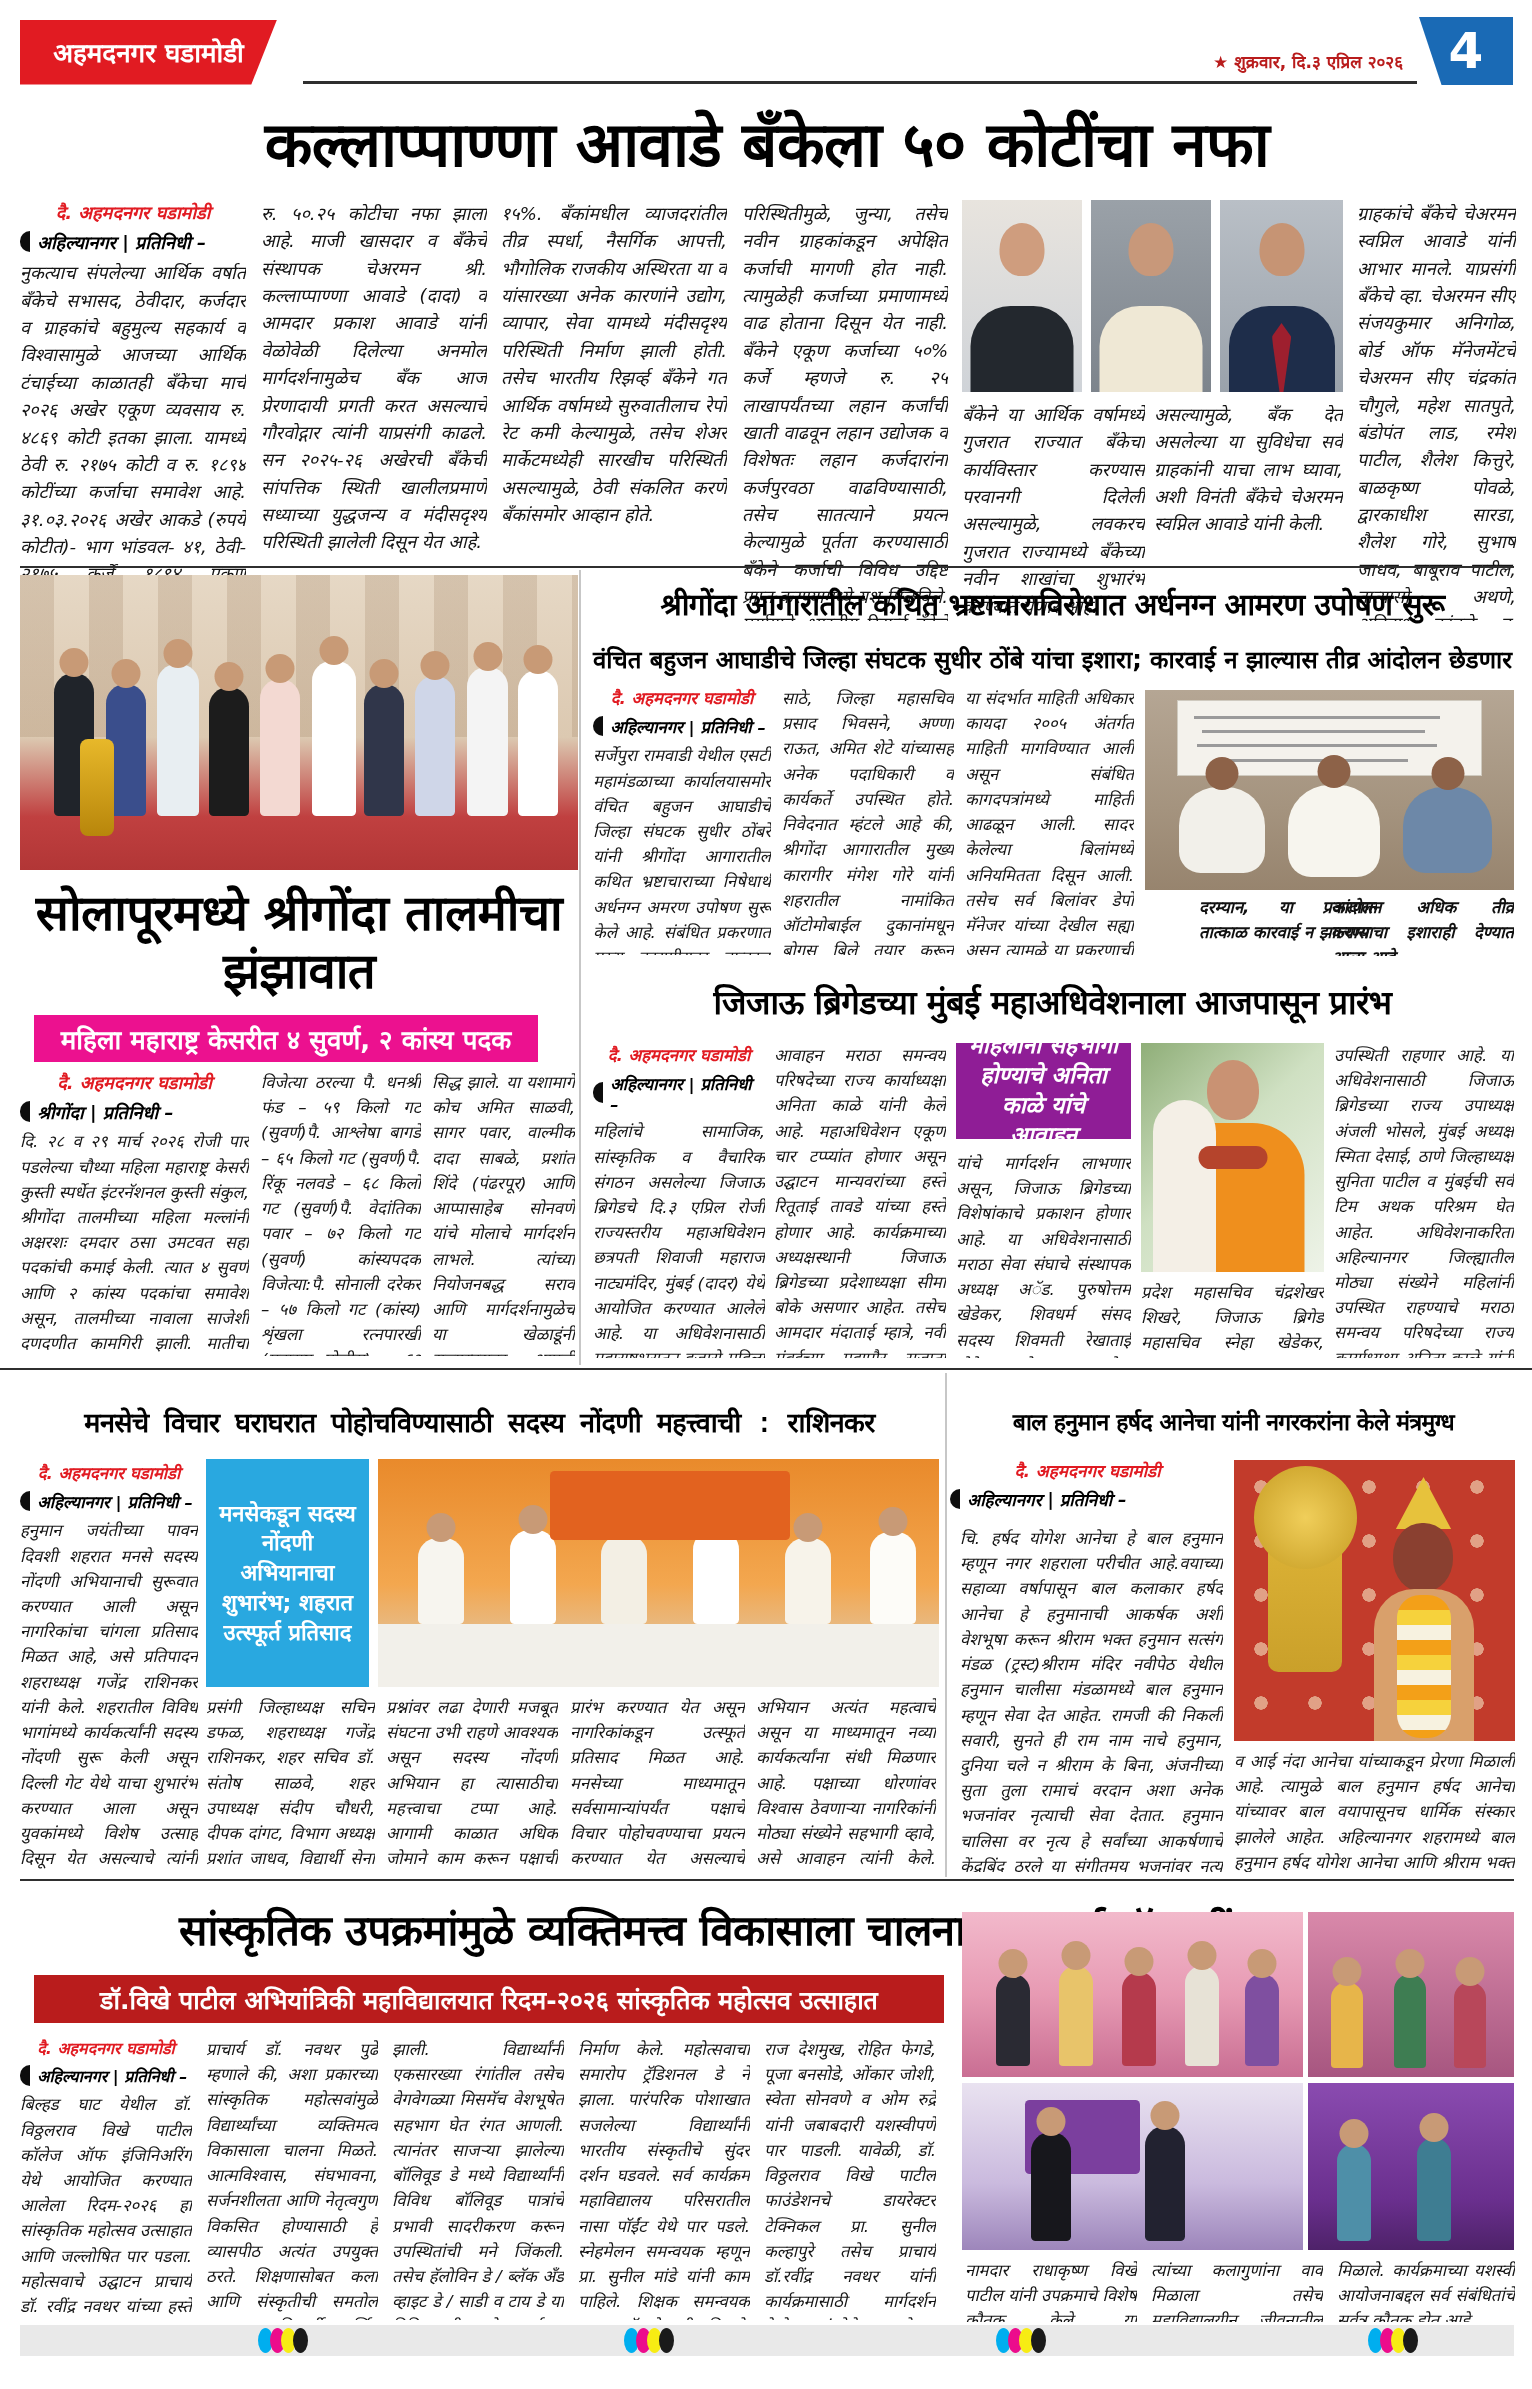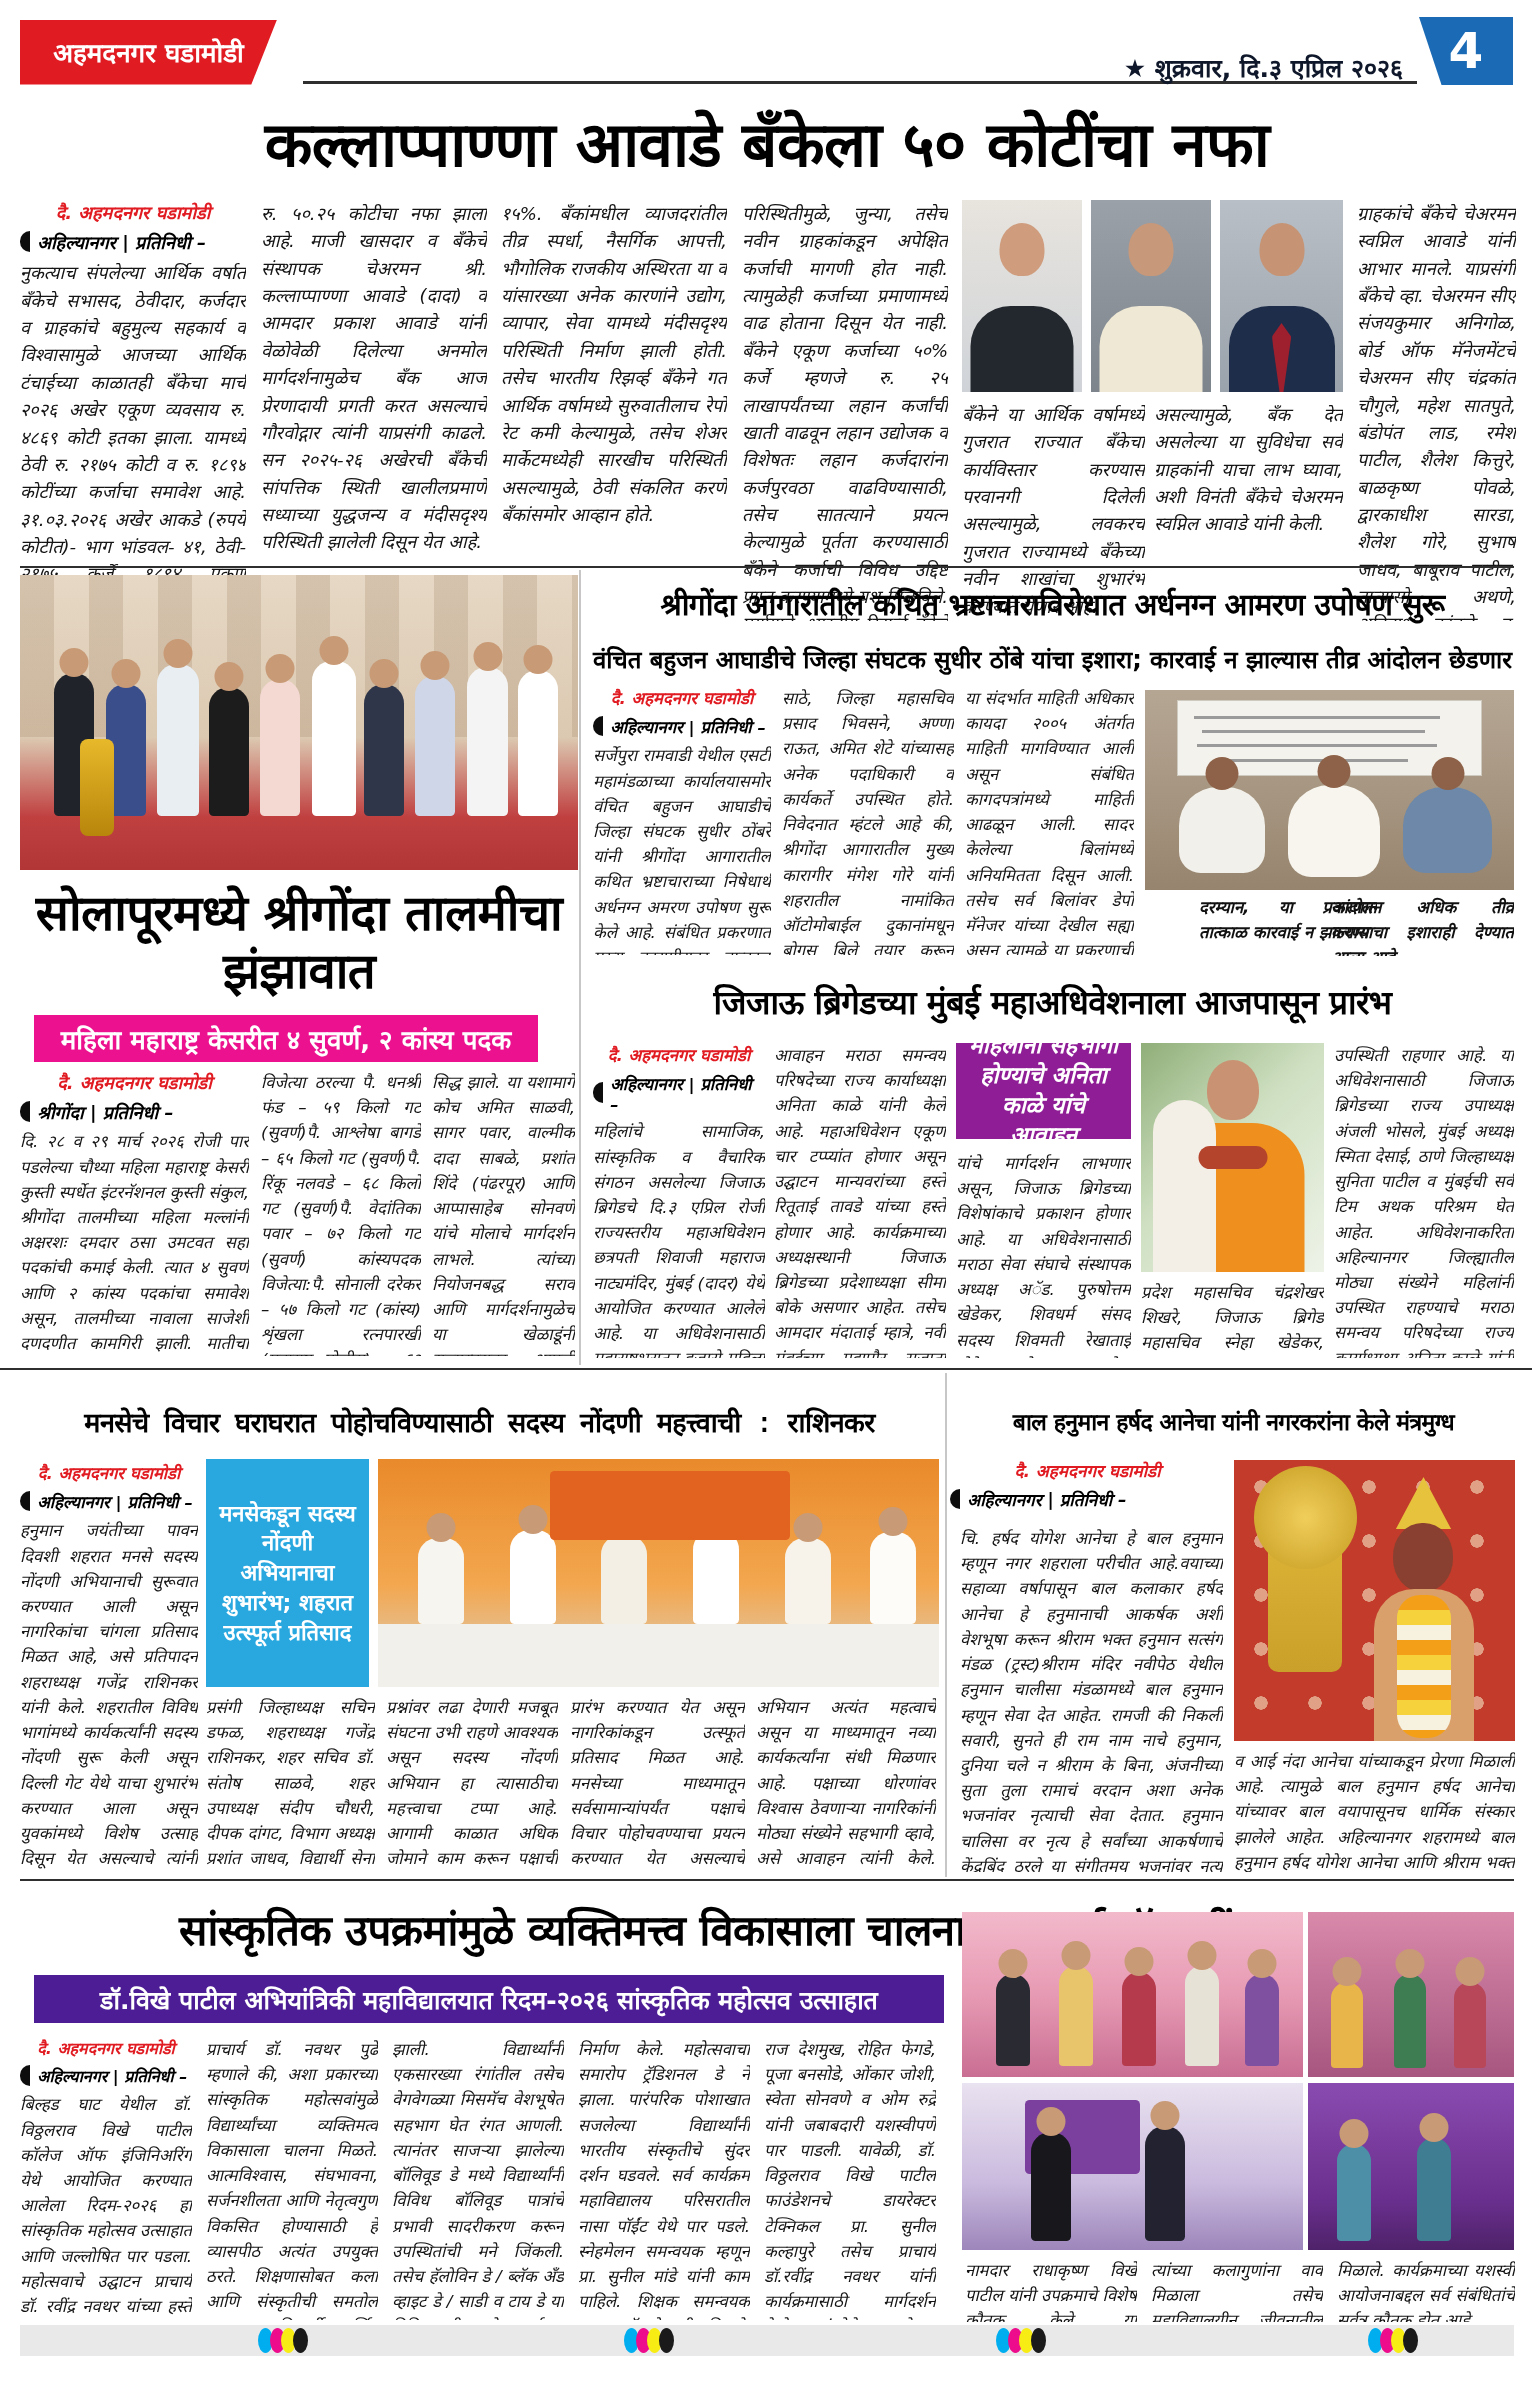--- a/index.html
+++ b/index.html
@@ -32,21 +32,21 @@
 </style>
 </head>
 <body>
 
 <div id="page">
 
   <div class="masthead-brand">
     <span>अहमदनगर घडामोडी</span>
   </div>
   <div class="hrule" style="left:303px;top:81px;width:1114px;height:3.4px;"></div>
-  <div class="abs" style="left:859px;top:50px;width:544px;text-align:right;color:#0f172a;font-weight:700;font-size:25px;">
+  <div class="abs" style="left:859px;top:50px;width:544px;text-align:right;color:#b91c1c;font-weight:700;font-size:17px;">
     <span>★</span>
     <span>शुक्रवार, दि.३ एप्रिल २०२६</span>
   </div>
   <div class="pagenum">
     <span>4</span>
   </div>
 
   <div class="headline" style="left:20px;top:90px;width:1494px;height:103px;font-size:62px;">कल्लाप्पाण्णा आवाडे बँकेला ५० कोटींचा नफा</div>
 
   <div class="cell" style="left:20px;top:200px;width:226px;height:421px;">
@@ -252,21 +252,21 @@
     <span class="abs" style="left:140px;top:129px;width:100px;height:152px;border-radius:40px 40px 0 0;background:#d9a06b;"></span>
     <span class="abs" style="left:163px;top:135px;width:54px;height:143px;background:repeating-linear-gradient(180deg,#f3a018 0 15px,#f6d23c 15px 30px,#f7f2e0 30px 45px);border-radius:23px;"></span>
   </div>
   <div class="cell" style="left:1234px;top:1749px;width:281px;height:123px;">
     <div class="body-text">व आई नंदा आनेचा यांच्याकडून प्रेरणा मिळाली आहे. त्यामुळे बाल हनुमान हर्षद आनेचा यांच्यावर बाल वयापासूनच धार्मिक संस्कार झालेले आहेत. अहिल्यानगर शहरामध्ये बाल हनुमान हर्षद योगेश आनेचा आणि श्रीराम भक्त हनुमान सत्संग मंडळ ट्रस्ट यांचा डंका वाजत आहे.</div>
   </div>
 
   <div class="hrule" style="left:20px;top:1879px;width:1494px;height:2.3px;"></div>
 
   <div class="headline" style="left:20px;top:1887px;width:1494px;height:83px;font-size:42px;">सांस्कृतिक उपक्रमांमुळे व्यक्तिमत्त्व विकासाला चालना : प्राचार्य डॉ. रवींद्र नवथर</div>
-  <div class="colorbar" style="left:34px;top:1975px;width:910px;height:48px;background:#4c1d95;font-size:25px;">डॉ.विखे पाटील अभियांत्रिकी महाविद्यालयात रिदम-२०२६ सांस्कृतिक महोत्सव उत्साहात</div>
+  <div class="colorbar" style="left:34px;top:1975px;width:910px;height:48px;background:#b91c1c;font-size:25px;">डॉ.विखे पाटील अभियांत्रिकी महाविद्यालयात रिदम-२०२६ सांस्कृतिक महोत्सव उत्साहात</div>
 
   <div class="cell" style="left:20px;top:2037px;width:172px;height:283px;">
     <div class="brand-line" style="font-size:16px;">दै. अहमदनगर घडामोडी</div>
     <div class="dateline" style="font-size:16px;">
       <span class="bullet"></span>
       <span>अहिल्यानगर | प्रतिनिधी –</span>
     </div>
     <div class="body-text">बिल्हड घाट येथील डॉ. विठ्ठलराव विखे पाटील कॉलेज ऑफ इंजिनिअरिंग येथे आयोजित करण्यात आलेला रिदम-२०२६ हा सांस्कृतिक महोत्सव उत्साहात आणि जल्लोषित पार पडला. महोत्सवाचे उद्घाटन प्राचार्य डॉ. रवींद्र नवथर यांच्या हस्ते करण्यात आले. उद्घाटन प्रसंगी बोलताना त्यांनी विद्यार्थ्यांनी शैक्षणिक प्रगतीसोबतच सांस्कृतिक उपक्रमांमध्येही सक्रिय सहभाग घ्यावा, असे आवाहन केले.</div>
   </div>
   <div class="cell" style="left:206px;top:2037px;width:172px;height:283px;">

